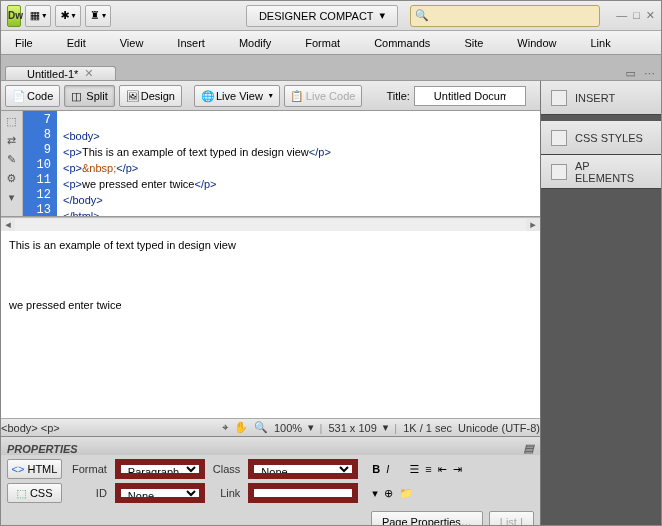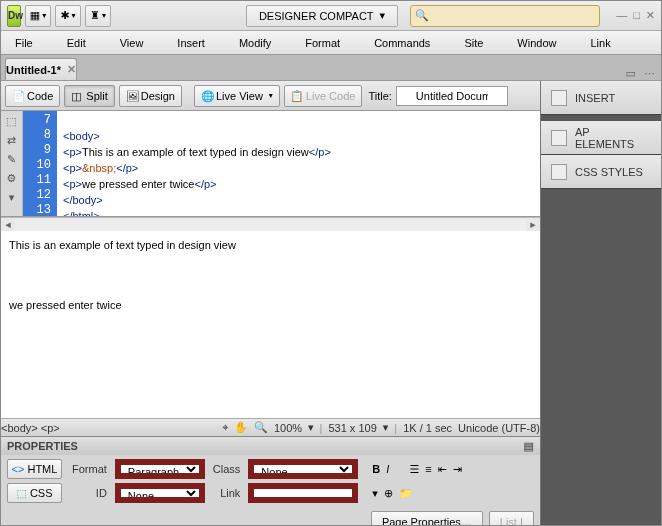--- a/index.html
+++ b/index.html
@@ -7,50 +7,50 @@
 .top-row { height: 30px; background: linear-gradient(#eee,#ddd); display: flex; align-items: center; padding: 0 6px; gap: 4px; border-bottom: 1px solid #aaa; }
 .logo { width: 14px; height: 22px; background: linear-gradient(#dff573,#8fc12a); border: 1px solid #6a9a1a; border-radius: 2px; text-align: center; line-height: 20px; font-weight: bold; color: #333; font-size: 10px; }
 .icon-btn { width: 26px; height: 22px; background: linear-gradient(#f7f7f7,#e3e3e3); border: 1px solid #aaa; border-radius: 2px; display: inline-flex; align-items: center; justify-content: center; cursor: pointer; }
 .icon-btn .arr { font-size: 8px; margin-left: 2px; }
 .workspace-dd { margin-left: auto; background: linear-gradient(#f7f7f7,#e3e3e3); border: 1px solid #aaa; border-radius: 2px; height: 22px; padding: 0 12px; display: flex; align-items: center; gap: 6px; cursor: pointer; }
 .search-box { width: 190px; height: 22px; background: #f5e8c0; border: 1px solid #b8a65c; border-radius: 3px; margin-left: 8px; display: flex; align-items: center; padding: 0 4px; }
 .win-ctrls { margin-left: 12px; display: flex; gap: 6px; color: #777; }
 .menubar { height: 24px; background: linear-gradient(#f4f4f4,#e1e1e1); display: flex; align-items: center; padding: 0 14px; gap: 34px; border-bottom: 1px solid #999; }
 .menubar div { cursor: pointer; }
 .doc-tabbar { height: 26px; background: #bbb; border-bottom: 1px solid #999; display: flex; align-items: end; padding-left: 4px; gap: 0; }
-.doc-tab { background: linear-gradient(#f0f0f0,#dcdcdc); border: 1px solid #999; border-bottom: none; height: 22px; padding: 3px 0; border-radius: 3px 3px 0 0; display: flex; align-items: center; gap: 6px; font-weight: bold; }
+.doc-tab { background: linear-gradient(#f0f0f0,#dcdcdc); border: 1px solid #999; border-bottom: none; height: 14px; padding: 3px 21px; border-radius: 3px 3px 0 0; display: flex; align-items: center; gap: 6px; }
 .doc-tab .x { color: #888; cursor: pointer; }
 .doc-tabbar .right-icons { margin-left: auto; display: flex; gap: 8px; padding: 0 6px; color: #666; }
 .main-row { display: flex; height: 456px; }
 .left-col { width: 540px; display: flex; flex-direction: column; border-right: 1px solid #777; }
 .right-col { flex: 1; background: #595959; }
 .toolbar { height: 30px; background: linear-gradient(#ececec,#d6d6d6); border-bottom: 1px solid #999; display: flex; align-items: center; padding: 0 4px; gap: 4px; }
 .tool-btn { height: 22px; background: linear-gradient(#fafafa,#e2e2e2); border: 1px solid #999; border-radius: 2px; padding: 0 6px; display: inline-flex; align-items: center; gap: 3px; cursor: pointer; }
 .tool-btn.active { background: linear-gradient(#e2e2e2,#cfcfcf); box-shadow: inset 0 1px 3px rgba(0,0,0,.2); }
 .tool-btn.disabled { color: #aaa; }
-.title-lbl { margin-left: 2px; }
+.title-lbl { margin-left: 20px; }
 .title-input { width: 112px; height: 20px; border: 1px solid #999; padding: 0 19px; background: #fff; }
 .tiny-icon { width: 12px; height: 12px; display: inline-block; }
 .editor-wrap { display: flex; height: 106px; border-bottom: 1px solid #999; }
 .gutter-icons { width: 22px; background: #d9d9d9; border-right: 1px solid #bbb; display: flex; flex-direction: column; align-items: center; padding-top: 4px; gap: 6px; color: #555; }
 .line-nums { width: 34px; background: #3a77d6; color: #fff; font-family: 'Courier New', monospace; font-size: 12px; text-align: right; padding: 2px 6px 2px 0; line-height: 15px; }
 .code-area { flex: 1; background: #fff; font-family: 'Courier New', monospace; font-size: 12px; padding: 2px 6px; line-height: 15px; color: #0a2a8a; white-space: pre; overflow: hidden; }
 .tag { color: #0a2a8a; }
 .txt { color: #000; }
 .ent { color: #b04800; }
 .hscroll { height: 14px; background: #e8e8e8; border-top: 1px solid #bbb; display: flex; align-items: center; }
 .hscroll .arrow { width: 14px; text-align: center; color: #666; }
 .hscroll .track { flex: 1; background: #eee; height: 12px; position: relative; }
 .design-view { flex: 1; background: #fff; padding: 8px; font-family: 'Times New Roman', serif; font-size: 16px; color: #000; overflow: hidden; }
 .design-view p { margin-bottom: 18px; }
 .status-bar { height: 18px; background: linear-gradient(#eaeaea,#d2d2d2); border-top: 1px solid #aaa; display: flex; align-items: center; padding: 0 0; gap: 6px; font-size: 10px; color: #333; }
 .status-bar .tag-sel { }
 .status-bar .sep { color: #999; }
 .props-panel { background: #d6d6d6; border-top: 1px solid #888; }
-.props-head { height: 18px; background: linear-gradient(#e0e0e0,#c8c8c8); display: flex; align-items: center; padding: 0 6px; font-weight: bold; font-size: 10px; color: #444; }
+.props-head { height: 18px; background: linear-gradient(#e0e0e0,#c8c8c8); display: flex; align-items: flex-end; padding: 0 6px; font-weight: bold; font-size: 10px; color: #444; font-style: italic; }
 .props-head .opts { margin-left: auto; color: #666; }
 .props-body { padding: 4px 6px; display: flex; gap: 10px; }
 .mode-col { display: flex; flex-direction: column; gap: 4px; }
 .mode-btn { width: 55px; height: 20px; background: linear-gradient(#fafafa,#e2e2e2); border: 1px solid #999; border-radius: 2px; display: flex; align-items: center; justify-content: center; gap: 3px; cursor: pointer; }
 .field-grid { display: grid; grid-template-columns: auto 90px auto 110px auto; gap: 4px 8px; align-items: center; }
 .field-grid label { text-align: right; color: #333; }
 .dd, .inp { height: 20px; border: 6px solid #7f1d1d; background: #fff; padding: 0 3px; width: 100%; }
 .fmt-icons { display: flex; gap: 6px; align-items: center; padding-left: 6px; }
 .fmt-icons span { cursor: pointer; }
 .props-foot { display: flex; justify-content: flex-end; padding: 4px 6px; gap: 6px; }
@@ -232,21 +232,21 @@
   </div>
 
   <div class="right-col">
     <div class="rp-item">
         <span class="rp-icon"></span>
         <span>INSERT</span>
       </div>
     <div style="height:6px;background:#595959"></div>
     <div class="rp-item">
         <span class="rp-icon"></span>
-        <span>AP ELEMENTS</span>
+        <span>CSS STYLES</span>
       </div>
     <div class="rp-item">
         <span class="rp-icon"></span>
-        <span>CSS STYLES</span>
+        <span>AP ELEMENTS</span>
       </div>
     <div style="height:6px;background:#595959"></div>
   </div>
 </div>
 
 </body></html>

